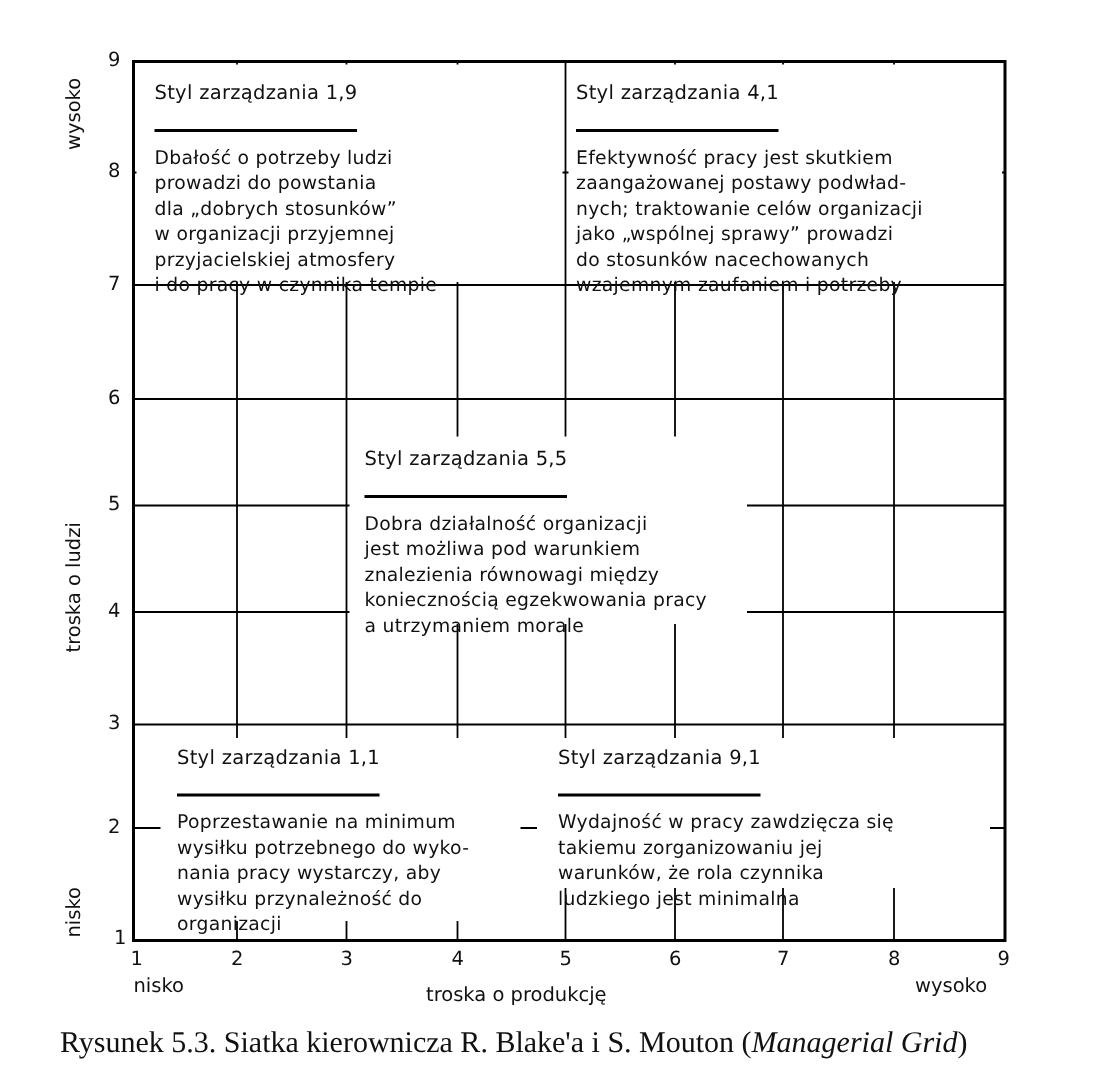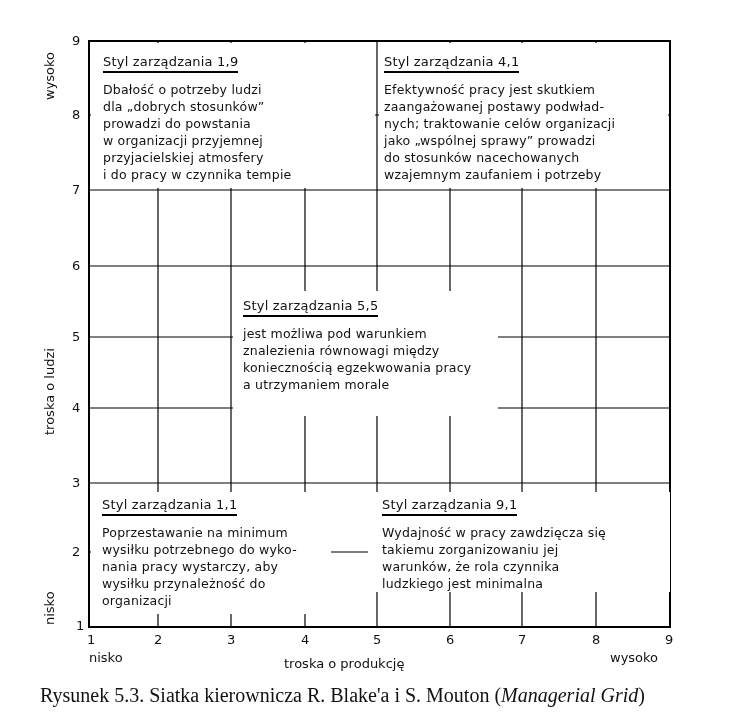--- a/index.html
+++ b/index.html
@@ -2,21 +2,21 @@
 <html><head>
 <meta charset="utf-8">
 <style>
   html, body { margin:0; padding:0; background:#ffffff; }
   body { width:737px; height:713px; position:relative; overflow:hidden;
          font-family:"DejaVu Sans", sans-serif; color:#000; }
   #stage { position:absolute; left:0; top:0; width:737px; height:713px; }
   .box { position:absolute; background:#fff; font-family:"DejaVu Sans", sans-serif;
          font-size:12.5px; line-height:17px; color:#111; }
   .box .title { display:inline-block; font-size:13px; border-bottom:2px solid #000;
-                padding-bottom:1px; margin-bottom:8px; letter-spacing:0.2px; }
+                padding-bottom:15px; margin-bottom:8px; letter-spacing:0.2px; }
   .box .line { white-space:nowrap; display:block; letter-spacing:0.2px; }
   .caption { position:absolute; left:40px; top:684px; width:680px;
              font-family:"Liberation Serif", serif; font-size:20px; color:#111; white-space:nowrap; }
   .caption i { font-style:italic; }
   .axislbl { position:absolute; font-family:"DejaVu Sans", sans-serif; font-size:13px; color:#111; white-space:nowrap; }
   .vert { transform-origin:left top; transform:rotate(-90deg); }
 </style>
 </head>
 <body>
 
@@ -40,55 +40,56 @@
       <line x1="89" y1="408" x2="670" y2="408"></line>
       <line x1="89" y1="483" x2="670" y2="483"></line>
       <line x1="89" y1="552" x2="670" y2="552"></line>
     </g>
     <rect x="89" y="41" width="581" height="586" fill="none" stroke="#000" stroke-width="2"></rect>
   </svg>
 
   <div class="box" style="left:91px; top:43px; width:284px; height:145px; padding:10px 0 0 12px; box-sizing:border-box;">
     <span class="title">Styl zarządzania 1,9</span>
     <span class="line">Dbałość o potrzeby ludzi</span>
+    <span class="line">prowadzi do powstania</span>
     <span class="line">dla „dobrych stosunków”</span>
-    <span class="line">prowadzi do powstania</span>
     <span class="line">w organizacji przyjemnej</span>
     <span class="line">przyjacielskiej atmosfery</span>
     <span class="line">i do pracy w czynnika tempie</span>
   </div>
 
   <div class="box" style="left:379px; top:43px; width:289px; height:145px; padding:10px 0 0 5px; box-sizing:border-box;">
     <span class="title">Styl zarządzania 4,1</span>
     <span class="line">Efektywność pracy jest skutkiem</span>
     <span class="line">zaangażowanej postawy podwład-</span>
     <span class="line">nych; traktowanie celów organizacji</span>
     <span class="line">jako „wspólnej sprawy” prowadzi</span>
     <span class="line">do stosunków nacechowanych</span>
     <span class="line">wzajemnym zaufaniem i potrzeby</span>
   </div>
 
   <div class="box" style="left:233px; top:256px; width:265px; height:125px; padding:6px 0 0 10px; box-sizing:border-box;margin-top:35px;">
     <span class="title">Styl zarządzania 5,5</span>
+    <span class="line">Dobra działalność organizacji</span>
     <span class="line">jest możliwa pod warunkiem</span>
     <span class="line">znalezienia równowagi między</span>
     <span class="line">koniecznością egzekwowania pracy</span>
     <span class="line">a utrzymaniem morale</span>
   </div>
 
-  <div class="box" style="left:91px; top:492px; width:240px; height:122px; padding:4px 0 0 11px; box-sizing:border-box;">
+  <div class="box" style="left:107px; top:492px; width:240px; height:122px; padding:4px 0 0 11px; box-sizing:border-box;">
     <span class="title">Styl zarządzania 1,1</span>
     <span class="line">Poprzestawanie na minimum</span>
     <span class="line">wysiłku potrzebnego do wyko-</span>
     <span class="line">nania pracy wystarczy, aby</span>
     <span class="line">wysiłku przynależność do</span>
     <span class="line">organizacji</span>
   </div>
 
-  <div class="box" style="left:368px; top:492px; width:302px; height:100px; padding:4px 0 0 14px; box-sizing:border-box;">
+  <div class="box" style="left:358px; top:492px; width:302px; height:100px; padding:4px 0 0 14px; box-sizing:border-box;">
     <span class="title">Styl zarządzania 9,1</span>
     <span class="line">Wydajność w pracy zawdzięcza się</span>
     <span class="line">takiemu zorganizowaniu jej</span>
     <span class="line">warunków, że rola czynnika</span>
     <span class="line">ludzkiego jest minimalna</span>
   </div>
 
   <div>
     <span class="axislbl" style="left:72px; top:33px;">9</span>
     <span class="axislbl" style="left:72px; top:107px;">8</span>

